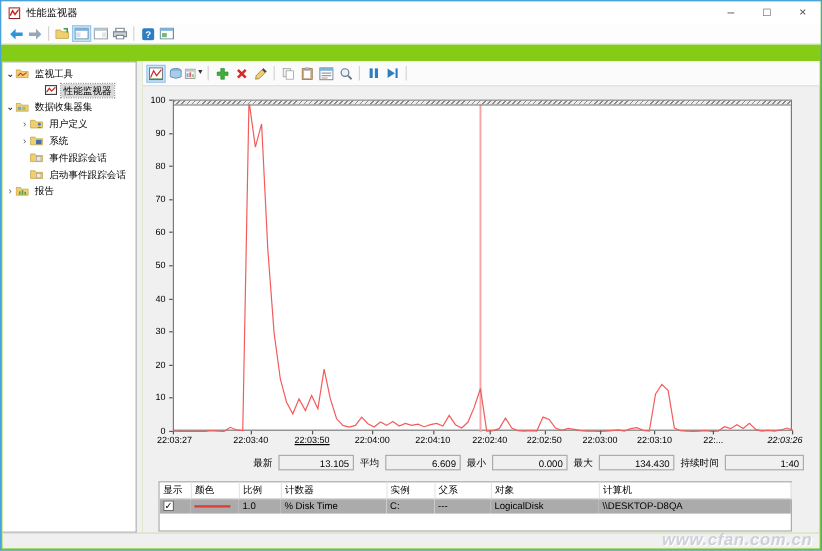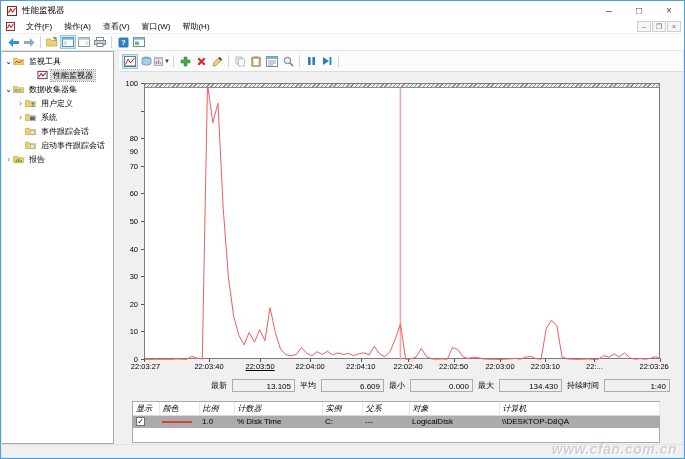--- a/index.html
+++ b/index.html
@@ -1,18 +1,18 @@
 <!DOCTYPE html>
 <html><head>
 <meta charset="utf-8">
 <style>
   * { margin:0; padding:0; box-sizing:border-box; }
   html,body { width:685px; height:459px; }
   body { font-family:"Liberation Sans","DejaVu Sans",sans-serif; font-size:8px; color:#000; background:#fff; }
-  .window { position:relative; width:685px; height:459px; border:1px solid #4aa2db; background:#e5e5e5; overflow:hidden; }
+  .window { position:relative; width:685px; height:459px; border:1px solid #4aa2db; background:#84cc16; overflow:hidden; }
 
   
   .titlebar { height:19px; background:#fff; display:flex; align-items:center; padding-left:6px; }
   .titlebar .ticon { width:10px; height:10px; margin-right:5px; }
   .titlebar .ttext { font-size:8.5px; }
   .wincontrols { margin-left:auto; display:flex; height:100%; }
   .wincontrols .wc { width:30px; display:flex; align-items:center; justify-content:center; font-size:10px; color:#444; cursor:default; }
 
   
   .menubar { height:14px; background:#fff; display:flex; align-items:center; padding-left:4px; border-bottom:1px solid #f0f0f0; }
@@ -64,21 +64,21 @@
 
   
   .stats { position:absolute; left:0; right:13px; top:327px; height:15px; display:flex; justify-content:flex-end; align-items:center; gap:5px; }
   .stats .slabel { font-size:8px; }
   .stats .sbox { width:63px; height:13px; border:1px solid #acacac; background:#f0f0f0; text-align:right; padding:2px 3px 0 0; font-size:8px; }
   .stats .sbox.dur { width:66px; }
 
   
   .ctable { position:absolute; left:13px; top:350px; width:528px; height:42px; background:#fff; border:1px solid #ababab; }
   table { border-collapse:collapse; width:100%; table-layout:fixed; }
-  th { font-weight:normal; text-align:left; font-size:8px; height:13px; padding:0 3px; border-right:1px solid #e6e6e6; border-bottom:1px solid #dadada; white-space:nowrap; overflow:hidden;font-style:italic; }
+  th { font-weight:normal; text-align:left; font-size:8px; height:13px; padding:0 3px; border-right:1px solid #e6e6e6; border-bottom:1px solid #dadada; white-space:nowrap; overflow:hidden; }
   td { font-size:8px; height:13px; padding:0 3px; white-space:nowrap; overflow:hidden; }
   tr.selrow td { background:#ababab; }
   .chk { display:inline-block; width:9px; height:9px; background:#fff; border:1px solid #6e6e6e; font-size:8px; line-height:8px; text-align:center; vertical-align:middle; }
   .swatch { display:inline-block; width:30px; height:2px; background:#e03c3c; vertical-align:middle; }
 
   
   .statusbar { position:absolute; left:1px; right:1px; bottom:1px; height:13px; background:#f0f0f0; border-top:1px solid #e0e0e0; }
   .watermark { position:absolute; right:6px; bottom:0px; font-size:14px; font-weight:bold; font-style:italic; color:#ccd1d7; text-shadow:1px 1px 0 #ffffff; letter-spacing:0.5px; }
 </style>
 </head>
@@ -92,36 +92,20 @@
         <polyline points="1.5,7 3.5,3 5.5,6 8.5,2" fill="none" stroke="#d02424" stroke-width="1.2"></polyline>
       </svg>
     <span class="ttext">性能监视器</span>
     <div class="wincontrols">
       <div class="wc">–</div>
       <div class="wc">□</div>
       <div class="wc">×</div>
     </div>
   </div>
 
-  <div class="menubar">
-    <svg class="micon" viewBox="0 0 10 10">
-        <rect x="0.5" y="0.5" width="9" height="9" fill="#fff" stroke="#8a2020"></rect>
-        <polyline points="1.5,7 3.5,3 5.5,6 8.5,2" fill="none" stroke="#d02424" stroke-width="1.2"></polyline>
-      </svg>
-    <div class="mitem">文件(F)</div>
-    <div class="mitem">操作(A)</div>
-    <div class="mitem">查看(V)</div>
-    <div class="mitem">窗口(W)</div>
-    <div class="mitem">帮助(H)</div>
-    <div class="mdi-controls">
-      <div class="mdib">–</div>
-      <div class="mdib">❐</div>
-      <div class="mdib">×</div>
-    </div>
-  </div>
 
   <div class="navbar">
     <div class="nbtn">
         <svg width="11" height="9" viewBox="0 0 11 9">
           <path d="M5 0 L0.5 4.5 L5 9 L5 6 L11 6 L11 3 L5 3 Z" fill="#2f95d8"></path>
         </svg>
       </div>
     <div class="nbtn">
         <svg width="11" height="9" viewBox="0 0 11 9">
           <path d="M6 0 L10.5 4.5 L6 9 L6 6 L0 6 L0 3 L6 3 Z" fill="#93a9ba"></path>
@@ -342,21 +326,21 @@
             <svg width="10" height="10" viewBox="0 0 10 10">
               <path d="M1 1 L7 5 L1 9 Z" fill="#2d7dc2"></path>
               <rect x="7.6" y="1" width="1.8" height="8" fill="#2d7dc2"></rect>
             </svg>
           </div>
         <div class="vsep"></div>
       </div>
 
       <div class="ylabels">
           <div style="top: 0%;">100</div>
-          <div style="top: 10%; margin-top: 40px;">90</div>
+          <div style="top: 10%;">90</div>
           <div style="top: 20%;">80</div>
           <div style="top: 30%;">70</div>
           <div style="top: 40%;">60</div>
           <div style="top: 50%;">50</div>
           <div style="top: 60%;">40</div>
           <div style="top: 70%;">30</div>
           <div style="top: 80%;">20</div>
           <div style="top: 90%;">10</div>
           <div style="top: 100%;">0</div>
         </div>
@@ -399,21 +383,21 @@
           <div style="left: 0%; transform: translateX(-45%);">22:03:27</div>
           <div style="left: 12.6%;">22:03:40</div>
           <div style="left: 22.5%; text-decoration: underline;">22:03:50</div>
           <div style="left: 32.2%;">22:04:00</div>
           <div style="left: 42%;">22:04:10</div>
           <div style="left: 51.2%;">22:02:40</div>
           <div style="left: 60%;">22:02:50</div>
           <div style="left: 69%;">22:03:00</div>
           <div style="left: 77.8%;">22:03:10</div>
           <div style="left: 87.3%;">22:...</div>
-          <div style="left: 100%; transform: translateX(-70%);">22:03:26</div>
+          <div style="left: 100%; transform: translateX(-70%); font-style: italic;">22:03:26</div>
         </div>
 
       <div class="stats">
         <span class="slabel">最新</span>
         <span class="sbox">13.105</span>
         <span class="slabel">平均</span>
         <span class="sbox">6.609</span>
         <span class="slabel">最小</span>
         <span class="sbox">0.000</span>
         <span class="slabel">最大</span>

